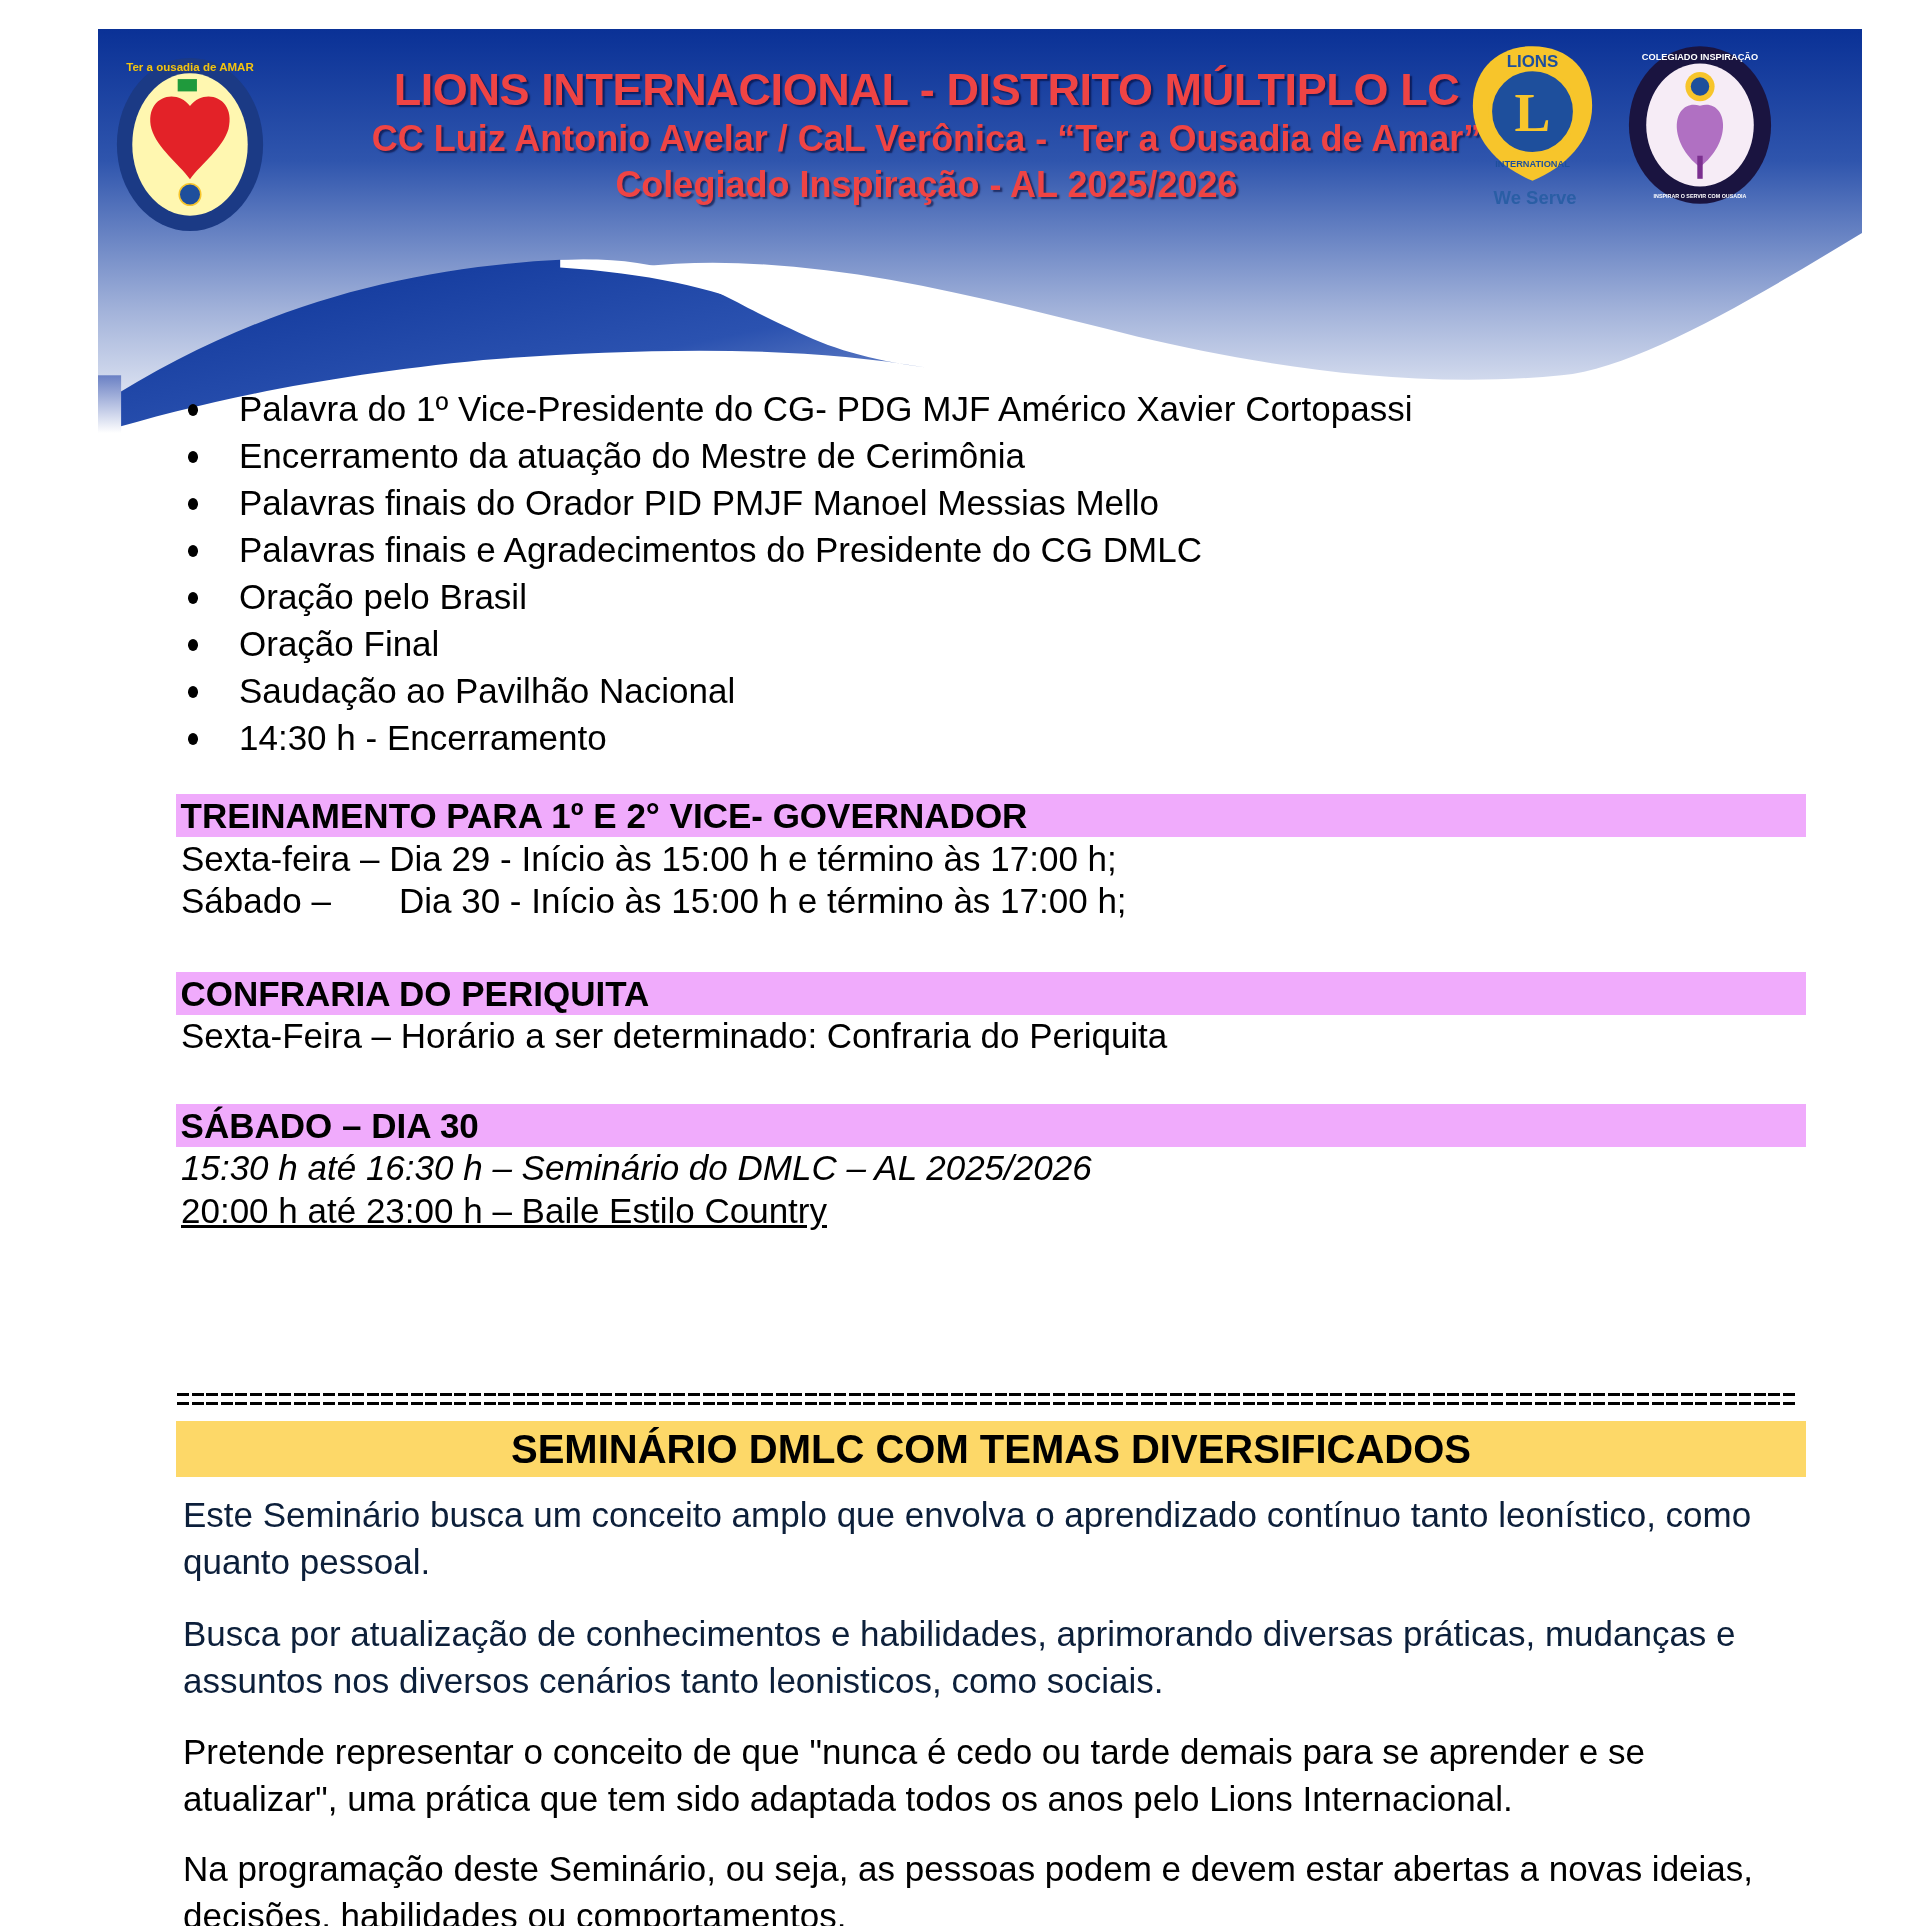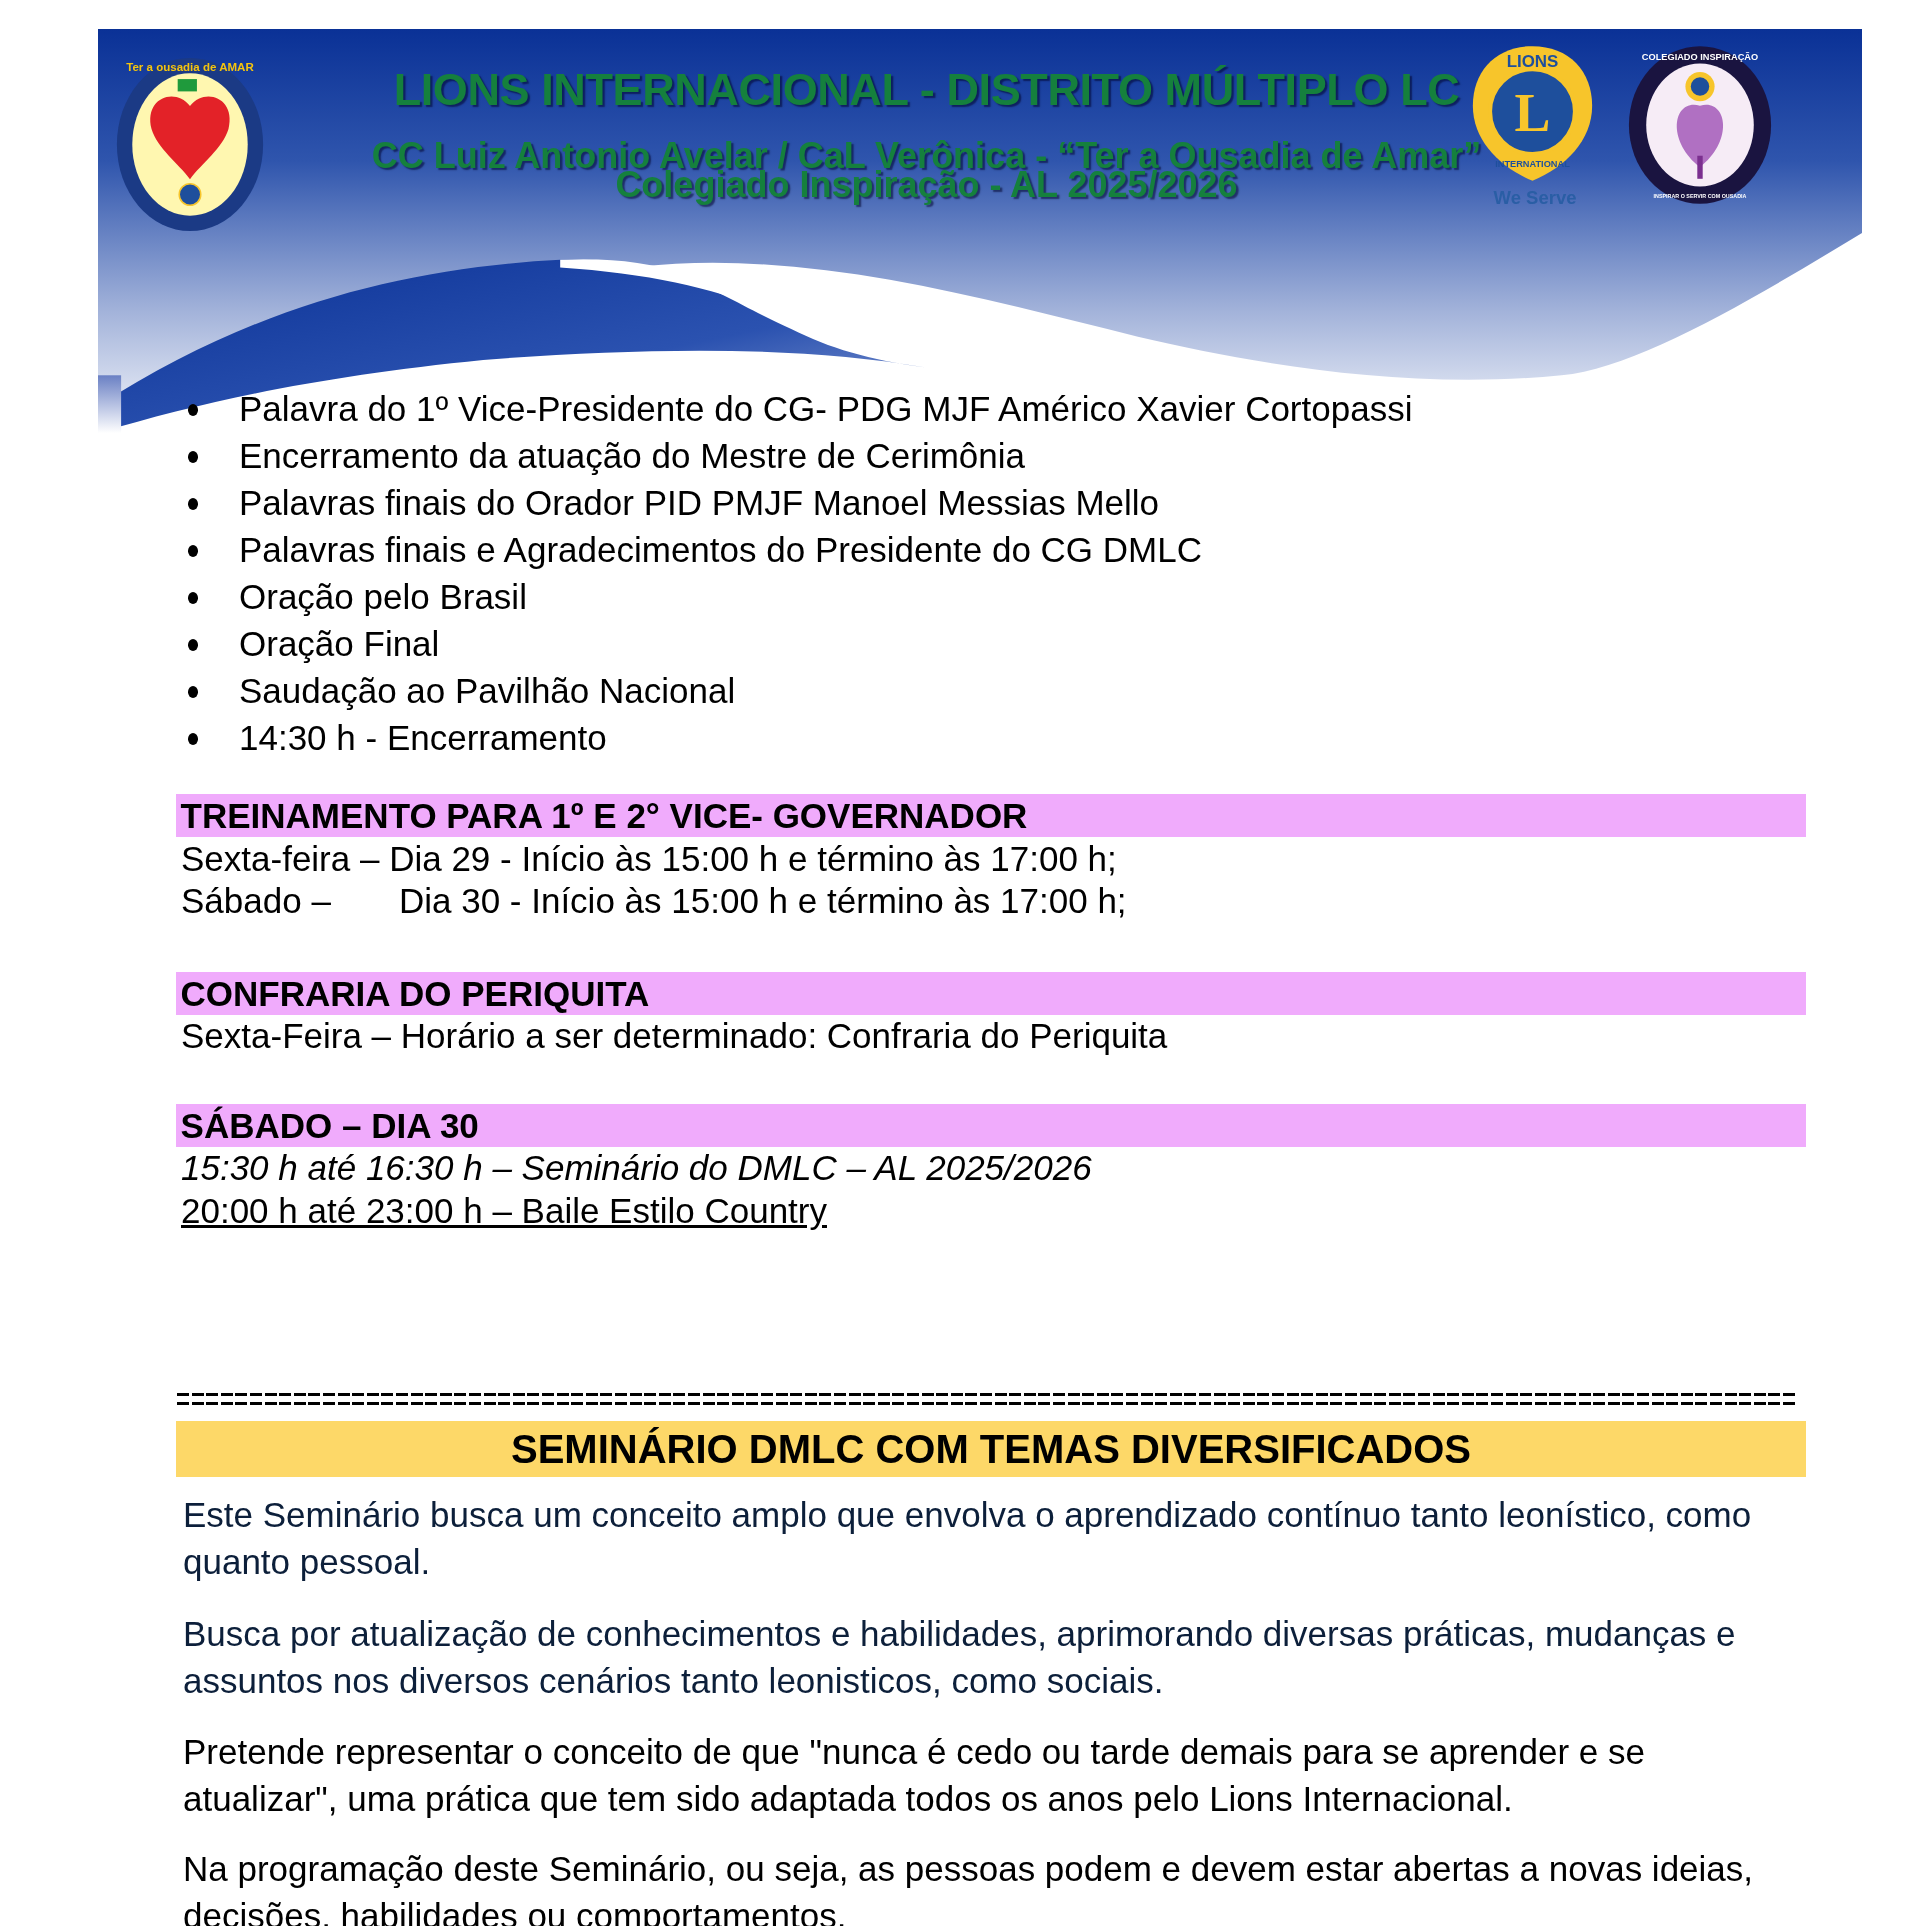--- a/index.html
+++ b/index.html
@@ -1,24 +1,24 @@
 <!DOCTYPE html>
 <html style="font-size:6.2px"><head>
 <meta charset="utf-8">
 <style>
   html, body { margin:0; padding:0; background:#ffffff; }
   body { width:1911px; height:2702px; position:relative; overflow:hidden;
          font-family:"Liberation Sans", sans-serif; color:#000; }
   .banner { position:absolute; left:98px; top:29px; width:1764px; height:404px; }
   .banner svg { position:absolute; left:0; top:0; width:100%; height:100%; }
-  .hdr-text { position:absolute; left:270px; width:1117px; text-align:center; color:#15803d;
+  .hdr-text { position:absolute; left:270px; width:1117px; text-align:center; color:#ef4444;
               font-family:"Liberation Sans", sans-serif; font-weight:bold;
               text-shadow: 2.3px 2.3px 1.5px rgba(0,0,40,0.55); }
   .hdr-t1 { top:35px; font-size:45px; letter-spacing:-0.4px; }
-  .hdr-t2 { top:106px; font-size:36px; }
+  .hdr-t2 { top:89px; font-size:36px; }
   .hdr-t3 { top:135px; font-size:36px; }
   .logo { position:absolute; }
   .we-serve { position:absolute; left:1379px; top:158px; width:116px; text-align:center;
               color:#2a5ea5; font-weight:bold; font-size:18.5px; }
   .bullets { position:absolute; left:181px; top:385px; margin:0; padding:0; list-style:none; }
   .bullets li { font-size:35px; line-height:47px; height:47px; white-space:nowrap; position:relative; padding-left:58px; }
   .bullets li .dot { position:absolute; left:7px; top:19px; width:10px; height:11.6px; border-radius:50%; background:#000; }
   .sec-head { position:absolute; left:176px; width:1630px; height:43px; background:#f0abfc;
               font-weight:bold; font-size:35px; line-height:43px; padding-left:4.6px; box-sizing:border-box; white-space:nowrap; }
   .line { position:absolute; left:181px; font-size:35px; line-height:42px; white-space:nowrap; }

